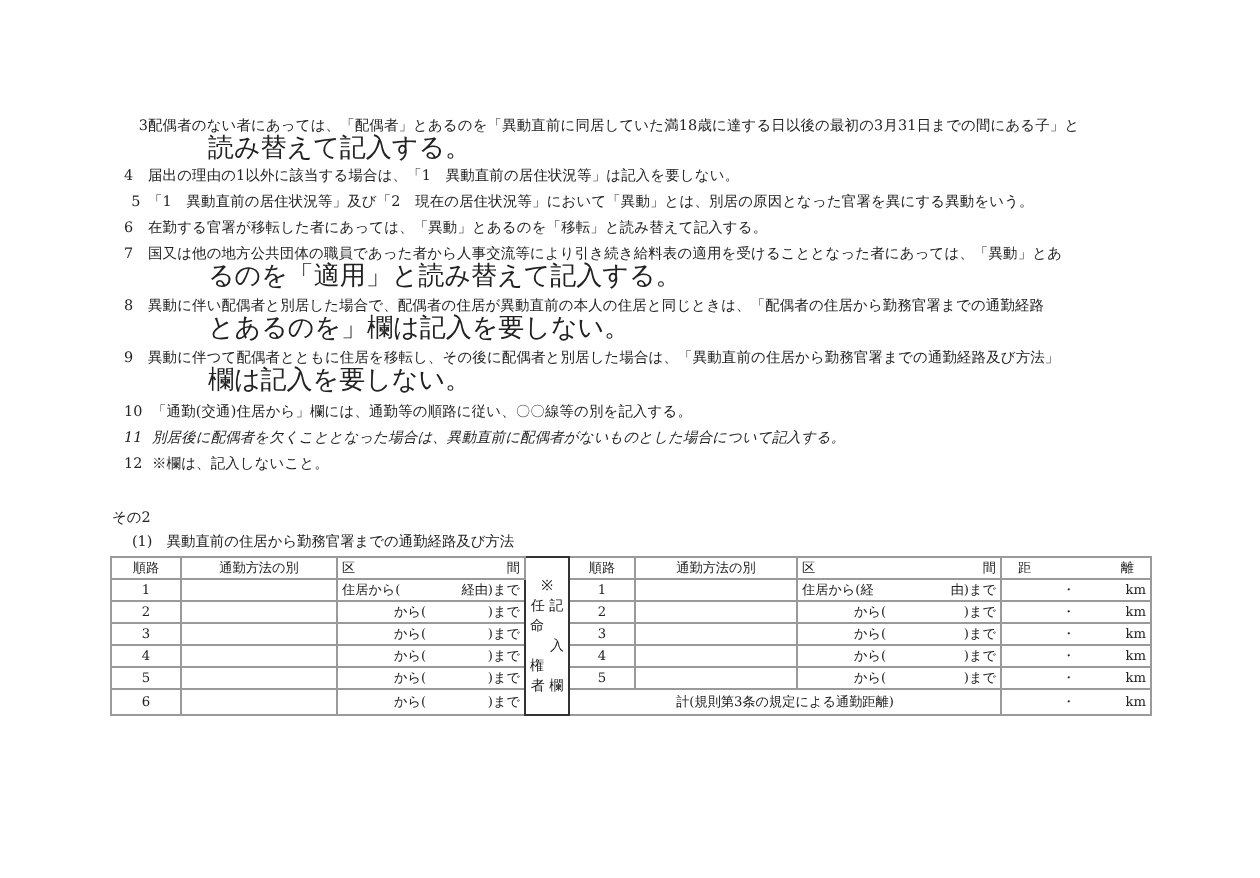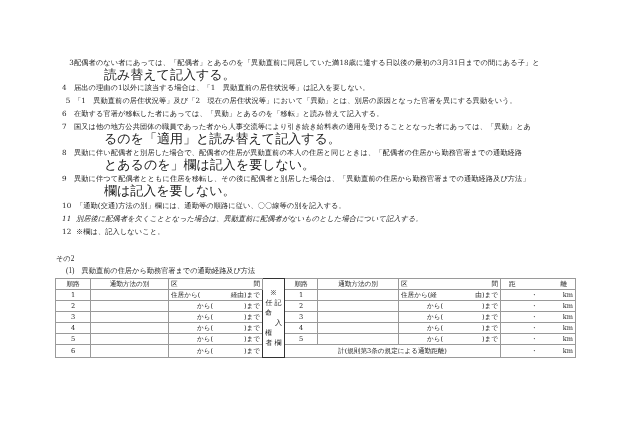--- a/index.html
+++ b/index.html
@@ -1,21 +1,21 @@
 <!DOCTYPE html>
 <html><head>
 <meta charset="utf-8">
 <style>
   html, body { margin:0; padding:0; background:#ffffff; }
   body { width:630px; height:439px; position:relative; overflow:hidden;
          font-family:"DejaVu Serif", "Liberation Serif", serif; color:#222; }
   .note { position:absolute; left:62px; font-size:7.2px; line-height:10px; white-space:nowrap; letter-spacing:0.1px; }
   .note .num { display:inline-block; width:12px; }
   .cont { position:absolute; left:76px; font-size:13px; line-height:10px; white-space:nowrap;margin-left:28px; }
-  .sect { position:absolute; font-size:7.2px; line-height:10px; white-space:nowrap;font-family:Liberation Serif, serif; }
+  .sect { position:absolute; font-size:7.2px; line-height:10px; white-space:nowrap; }
   table.route { position:absolute; left:55px; top:278px; border-collapse:collapse; font-size:6.6px; table-layout:fixed; }
   table.route td { border:1px solid #9a9a9a; height:10px; padding:0 2px; line-height:10px; white-space:nowrap; overflow:hidden; }
   table.route { border:1.5px solid #333; }
   .c { text-align:center; }
   .sec { display:flex; justify-content:space-between; }
   .vert { text-align:center; vertical-align:middle; font-size:7px; line-height:12px; }
 </style>
 </head>
 <body>
 
@@ -23,21 +23,21 @@
 <div class="cont" style="top:70px;">読み替えて記入する。</div>
 <div class="note" style="top:83px;"><span class="num">4</span><span>届出の理由の1以外に該当する場合は、「1　異動直前の居住状況等」は記入を要しない。</span></div>
 <div class="note" style="top:96px;text-align:center;"><span class="num">5</span><span>「1　異動直前の居住状況等」及び「2　現在の居住状況等」において「異動」とは、別居の原因となった官署を異にする異動をいう。</span></div>
 <div class="note" style="top:109px;"><span class="num">6</span><span>在勤する官署が移転した者にあっては、「異動」とあるのを「移転」と読み替えて記入する。</span></div>
 <div class="note" style="top:122px;"><span class="num">7</span><span>国又は他の地方公共団体の職員であった者から人事交流等により引き続き給料表の適用を受けることとなった者にあっては、「異動」とあ</span></div>
 <div class="cont" style="top:134px;">るのを「適用」と読み替えて記入する。</div>
 <div class="note" style="top:148px;"><span class="num">8</span><span>異動に伴い配偶者と別居した場合で、配偶者の住居が異動直前の本人の住居と同じときは、「配偶者の住居から勤務官署までの通勤経路</span></div>
 <div class="cont" style="top:160px;">とあるのを」欄は記入を要しない。</div>
 <div class="note" style="top:174px;"><span class="num">9</span><span>異動に伴つて配偶者とともに住居を移転し、その後に配偶者と別居した場合は、「異動直前の住居から勤務官署までの通勤経路及び方法」</span></div>
 <div class="cont" style="top:186px;">欄は記入を要しない。</div>
-<div class="note" style="top:201px;"><span class="num" style="width:14px;">10</span><span>「通勤(交通)方法の別」欄には、通勤等の順路に従い、〇〇線等の別を記入する。</span></div>
+<div class="note" style="top:201px;"><span class="num" style="width:14px;">10</span><span>「通勤(交通)住居から」欄には、通勤等の順路に従い、〇〇線等の別を記入する。</span></div>
 <div class="note" style="top:214px;font-style:italic;"><span class="num" style="width:14px;">11</span><span>別居後に配偶者を欠くこととなった場合は、異動直前に配偶者がないものとした場合について記入する。</span></div>
 <div class="note" style="top:227px;"><span class="num" style="width:14px;">12</span><span>※欄は、記入しないこと。</span></div>
 
 <div class="sect" style="left:56px; top:254px;">その2</div>
 <div class="sect" style="left:66px; top:266px;">(1)　異動直前の住居から勤務官署までの通勤経路及び方法</div>
 
 <table class="route">
   <colgroup>
     <col style="width:35px">
       <col style="width:78px">

